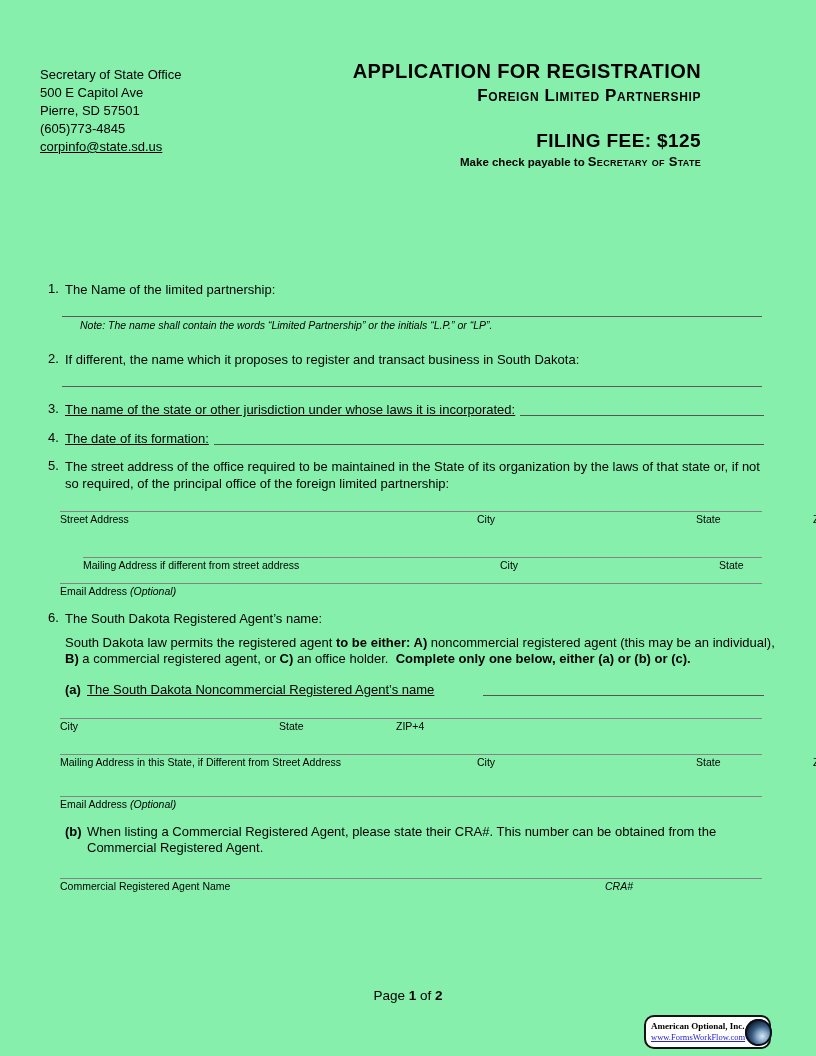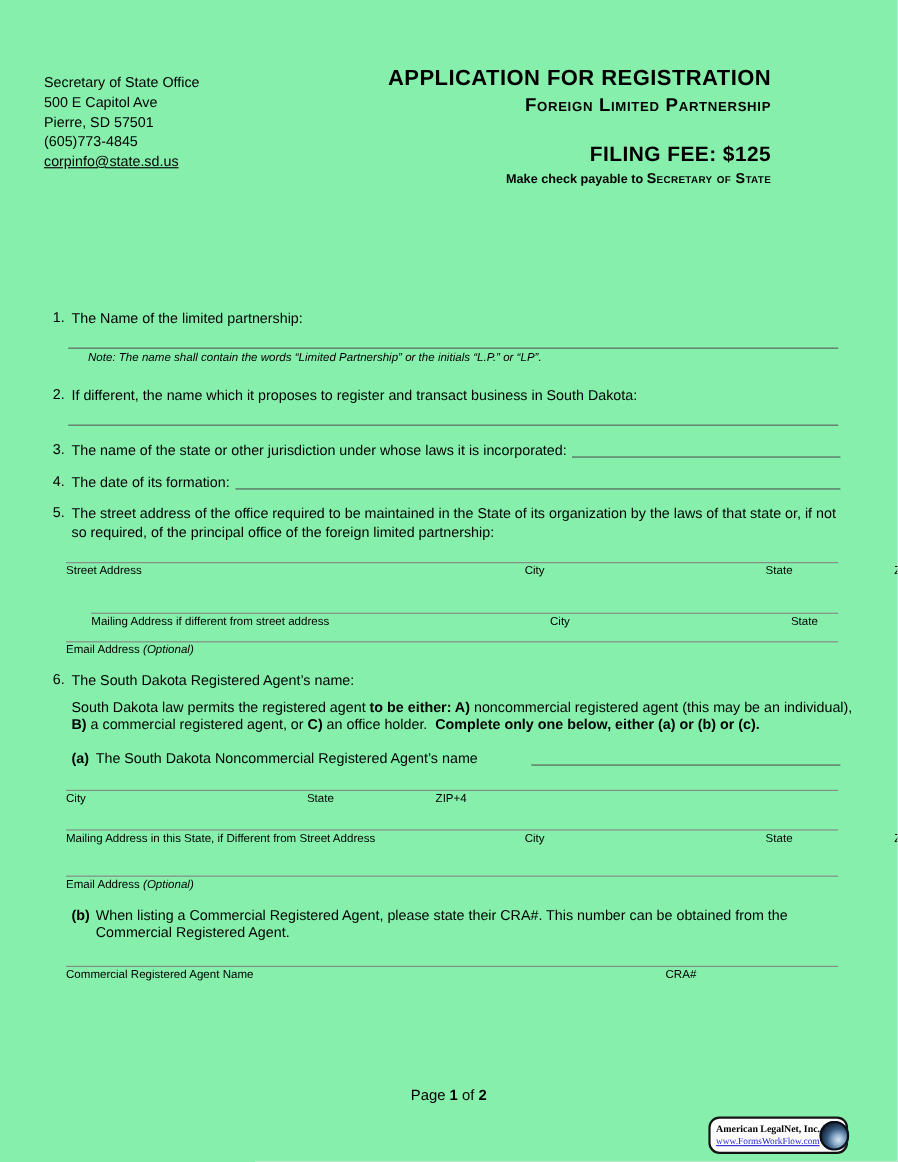--- a/index.html
+++ b/index.html
@@ -23,21 +23,21 @@
 
   
   .form-body { position:absolute; left:48px; top:276px; width:716px; height:660px; }
   .row { position:absolute; left:0; right:0; }
 
   .item { display:flex; }
   .item .num { width:17px; flex:0 0 17px; }
   .item .content { flex:1; line-height:17px; }
 
   .fill { flex:1; border-bottom:1.3px solid #545454; margin-left:5px; margin-bottom:2px; }
-  .inline-flex { display:flex; align-items:flex-end; }
+  .inline-flex { display:flex; align-items:flex-end;text-decoration:underline; }
   .inline-flex .lbl { white-space:nowrap; }
 
   .rule { border-top:1.7px solid #848484; height:0; }
   .rule-dark { border-top:1.4px solid #5a5a5a; height:0; }
 
   .note-text { font-size:10.5px; font-style:italic; margin-left:18px; margin-top:2px; }
 
   .addr-row { position:absolute; left:12px; right:2px; }
   .addr-labels { display:flex; font-size:10.5px; padding-top:1px;gap:42px; }
   .addr-labels .c1 { width:375px; flex:0 0 375px; }
@@ -49,21 +49,21 @@
   .para { margin-left:17px; width:712px; line-height:15.5px; }
   .b { font-weight:bold; }
 
   .sub-item { display:flex; margin-left:17px; }
   .sub-item .marker { width:22px; flex:0 0 22px; font-weight:bold; }
   .sub-item .txt { line-height:16px;gap:44px; }
   .sub-item .txt-wrap { width:672px; line-height:16px; }
 
   .cra-labels { display:flex; font-size:10.5px; padding-top:1px; }
   .cra-labels .c1 { width:545px; flex:0 0 545px; }
-  .cra-labels .c2 { flex:1; }
+  .cra-labels .c2 { flex:1;font-style:italic; }
 
   
   .page-footer { position:absolute; left:0; right:0; top:988px; text-align:center; font-size:13.5px; }
 
   .aln-badge {
     position:absolute; left:644px; top:1015px; width:127px; height:34px;
     border:2px solid #141414; border-radius:10px; background:#fdfdfd;
     display:flex; align-items:center; padding:1px 3px 1px 5px; box-sizing:border-box;
   }
   .aln-text { flex:1; line-height:11px; }
@@ -228,19 +228,19 @@
         <span class="c2">CRA#</span>
       </div>
     </div>
 
   </div>
 
   <div class="page-footer"><span>Page </span><span class="b">1</span><span> of </span><span class="b">2</span></div>
 
   <div class="aln-badge">
     <div class="aln-text">
-      <div class="aln-company">American LegalNet, Inc.</div>
+      <div class="aln-company">American Optional, Inc.</div>
       <div class="aln-url">www.FormsWorkFlow.com</div>
     </div>
     <div class="aln-logo"></div>
   </div>
 
 </div>
 
 </body></html>

